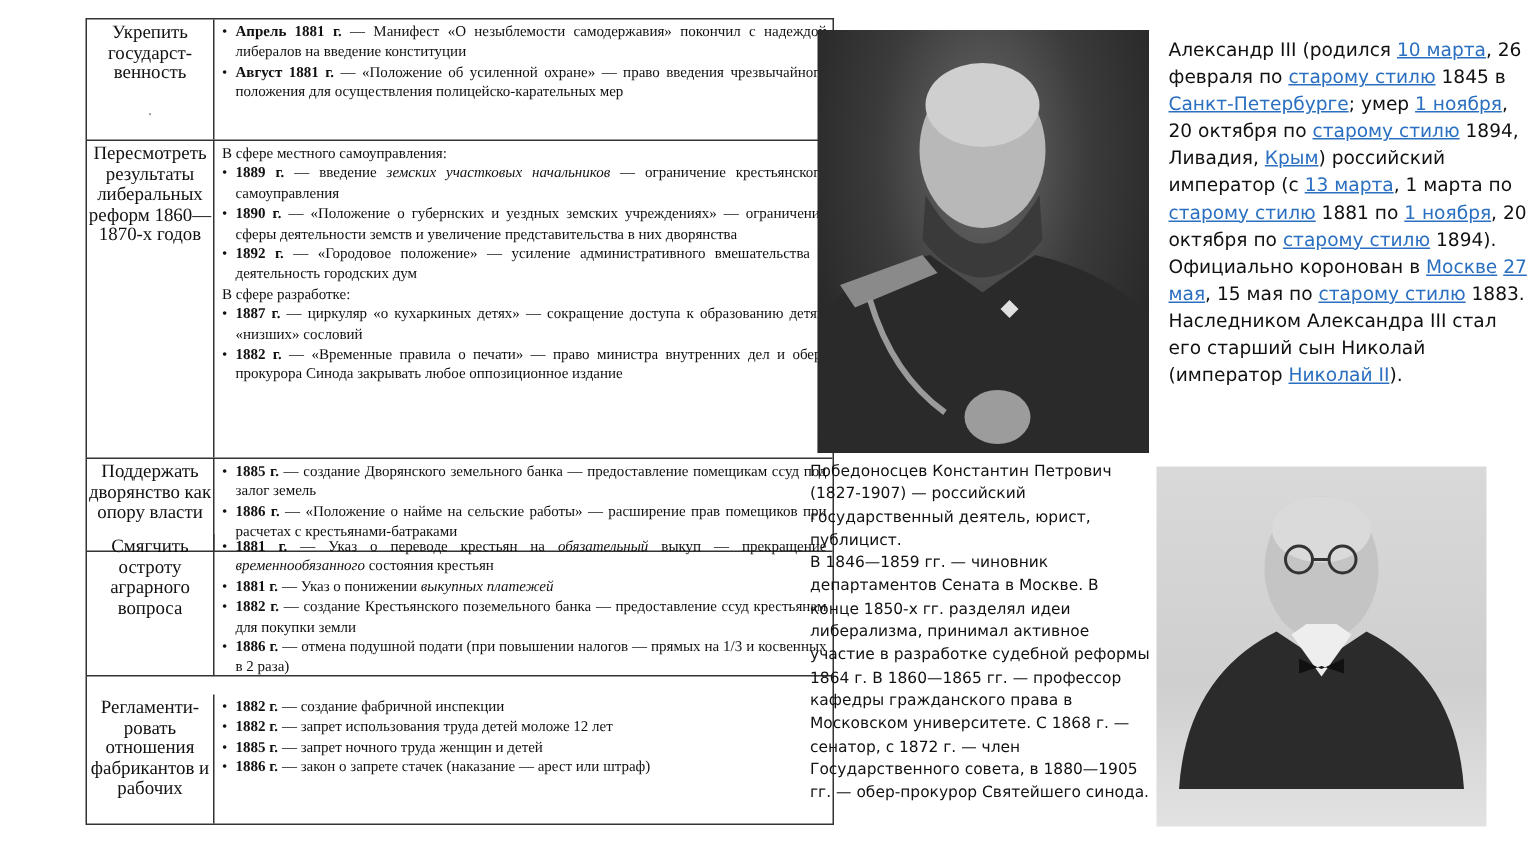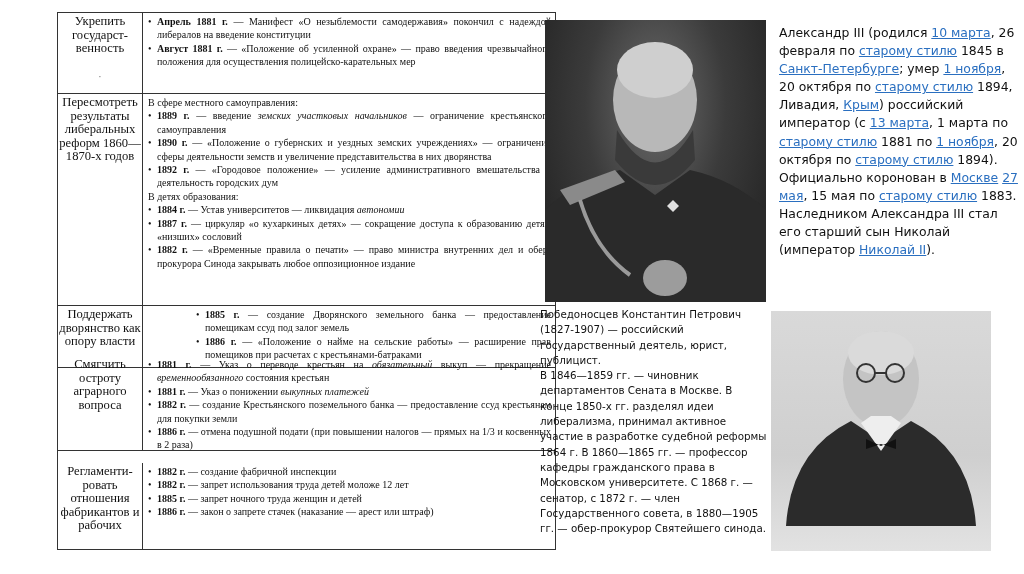--- a/index.html
+++ b/index.html
@@ -4,21 +4,21 @@
 <style>
   html, body { margin:0; padding:0; background:#ffffff; }
   body { width:1024px; height:574px; position:relative; overflow:hidden; font-family:"Liberation Serif", serif; color:#111; }
 
   
   .tbl { position:absolute; left:57px; top:12px; width:499px; height:538px; border:1.5px solid #333; box-sizing:border-box; }
   .row { position:absolute; left:0; right:0; border-bottom:1.5px solid #333; box-sizing:border-box; display:flex; }
   .row:last-child { border-bottom:none; }
   .r0 { top:0; height:81px; }
   .r1 { top:81px; height:212px; }
-  .r2 { top:293px; height:62px;gap:48px; }
+  .r2 { top:293px; height:62px; }
   .r3 { top:343px; height:95px; }
   .r4 { top:450px; height:86px; }
   .goal { width:85px; border-right:1.5px solid #333; box-sizing:border-box; text-align:center; font-size:12.6px; line-height:13.6px; padding-top:2px; flex:none; }
   .goal .dot { display:block; margin-top:14px; font-size:10px; color:#666; }
   .measures { flex:1; padding:2px 4px 0 5px; font-size:10px; line-height:13.4px; text-align:justify; }
   .measures .sect { display:block; }
   .item { display:block; position:relative; padding-left:9px; }
   .item::before { content:"•"; position:absolute; left:0; top:0; font-size:10px; }
   .item b { font-weight:bold; }
   .item i { }
@@ -44,22 +44,21 @@
         <span class="item"><b>Август 1881 г.</b> — «Положение об усиленной охране» — право введения чрезвычайного положения для осуществления полицейско-карательных мер</span>
       </div>
   </div>
   <div class="row r1">
     <div class="goal">Пересмотреть результаты либеральных реформ 1860—1870-х годов</div>
     <div class="measures">
         <span class="sect">В сфере местного самоуправления:</span>
         <span class="item"><b>1889 г.</b> — введение <i>земских участковых начальников</i> — ограничение крестьянского самоуправления</span>
         <span class="item"><b>1890 г.</b> — «Положение о губернских и уездных земских учреждениях» — ограничение сферы деятельности земств и увеличение представительства в них дворянства</span>
         <span class="item"><b>1892 г.</b> — «Городовое положение» — усиление административного вмешательства в деятельность городских дум</span>
-        <span class="sect">В детях образования:</span>
-        <span class="item"><b>1884 г.</b> — Устав университетов — ликвидация <i>автономии</i></span>
+        <span class="sect">В сфере разработке:</span>
         <span class="item"><b>1887 г.</b> — циркуляр «о кухаркиных детях» — сокращение доступа к образованию детям «низших» сословий</span>
         <span class="item"><b>1882 г.</b> — «Временные правила о печати» — право министра внутренних дел и обер-прокурора Синода закрывать любое оппозиционное издание</span>
       </div>
   </div>
   <div class="row r2">
     <div class="goal">Поддержать дворянство как опору власти</div>
     <div class="measures">
         <span class="item"><b>1885 г.</b> — создание Дворянского земельного банка — предоставление помещикам ссуд под залог земель</span>
         <span class="item"><b>1886 г.</b> — «Положение о найме на сельские работы» — расширение прав помещиков при расчетах с крестьянами-батраками</span>
       </div>

